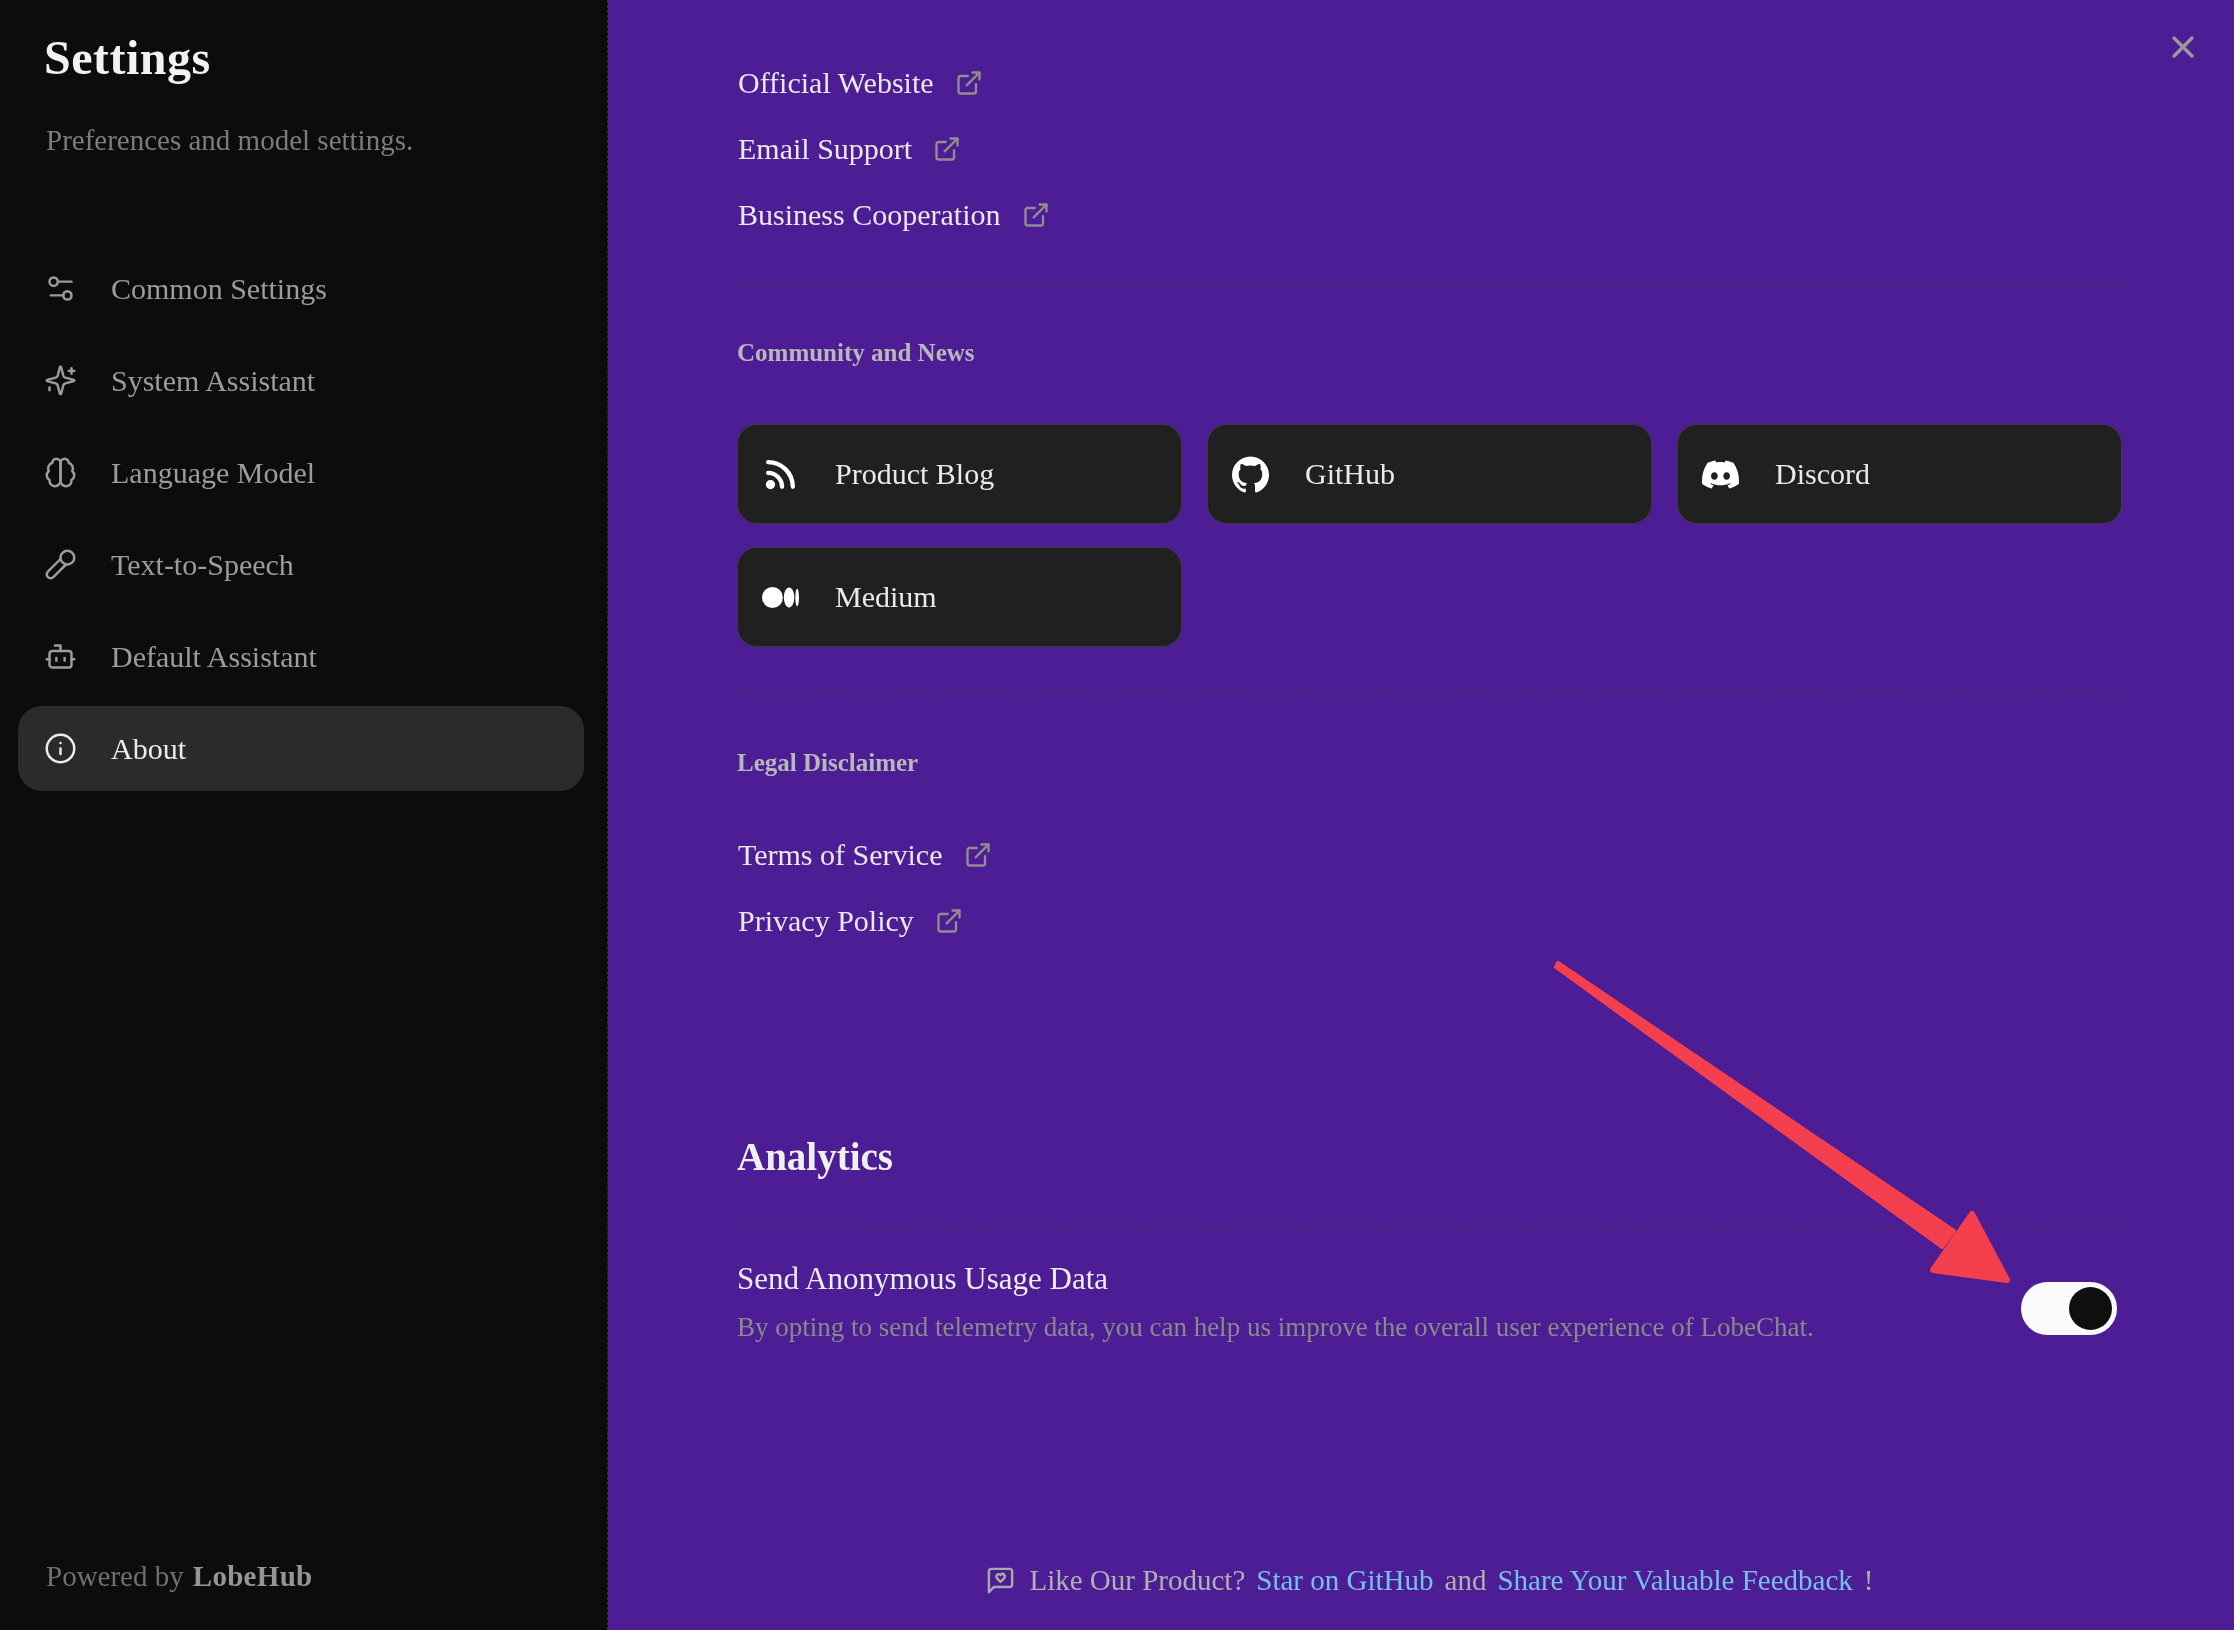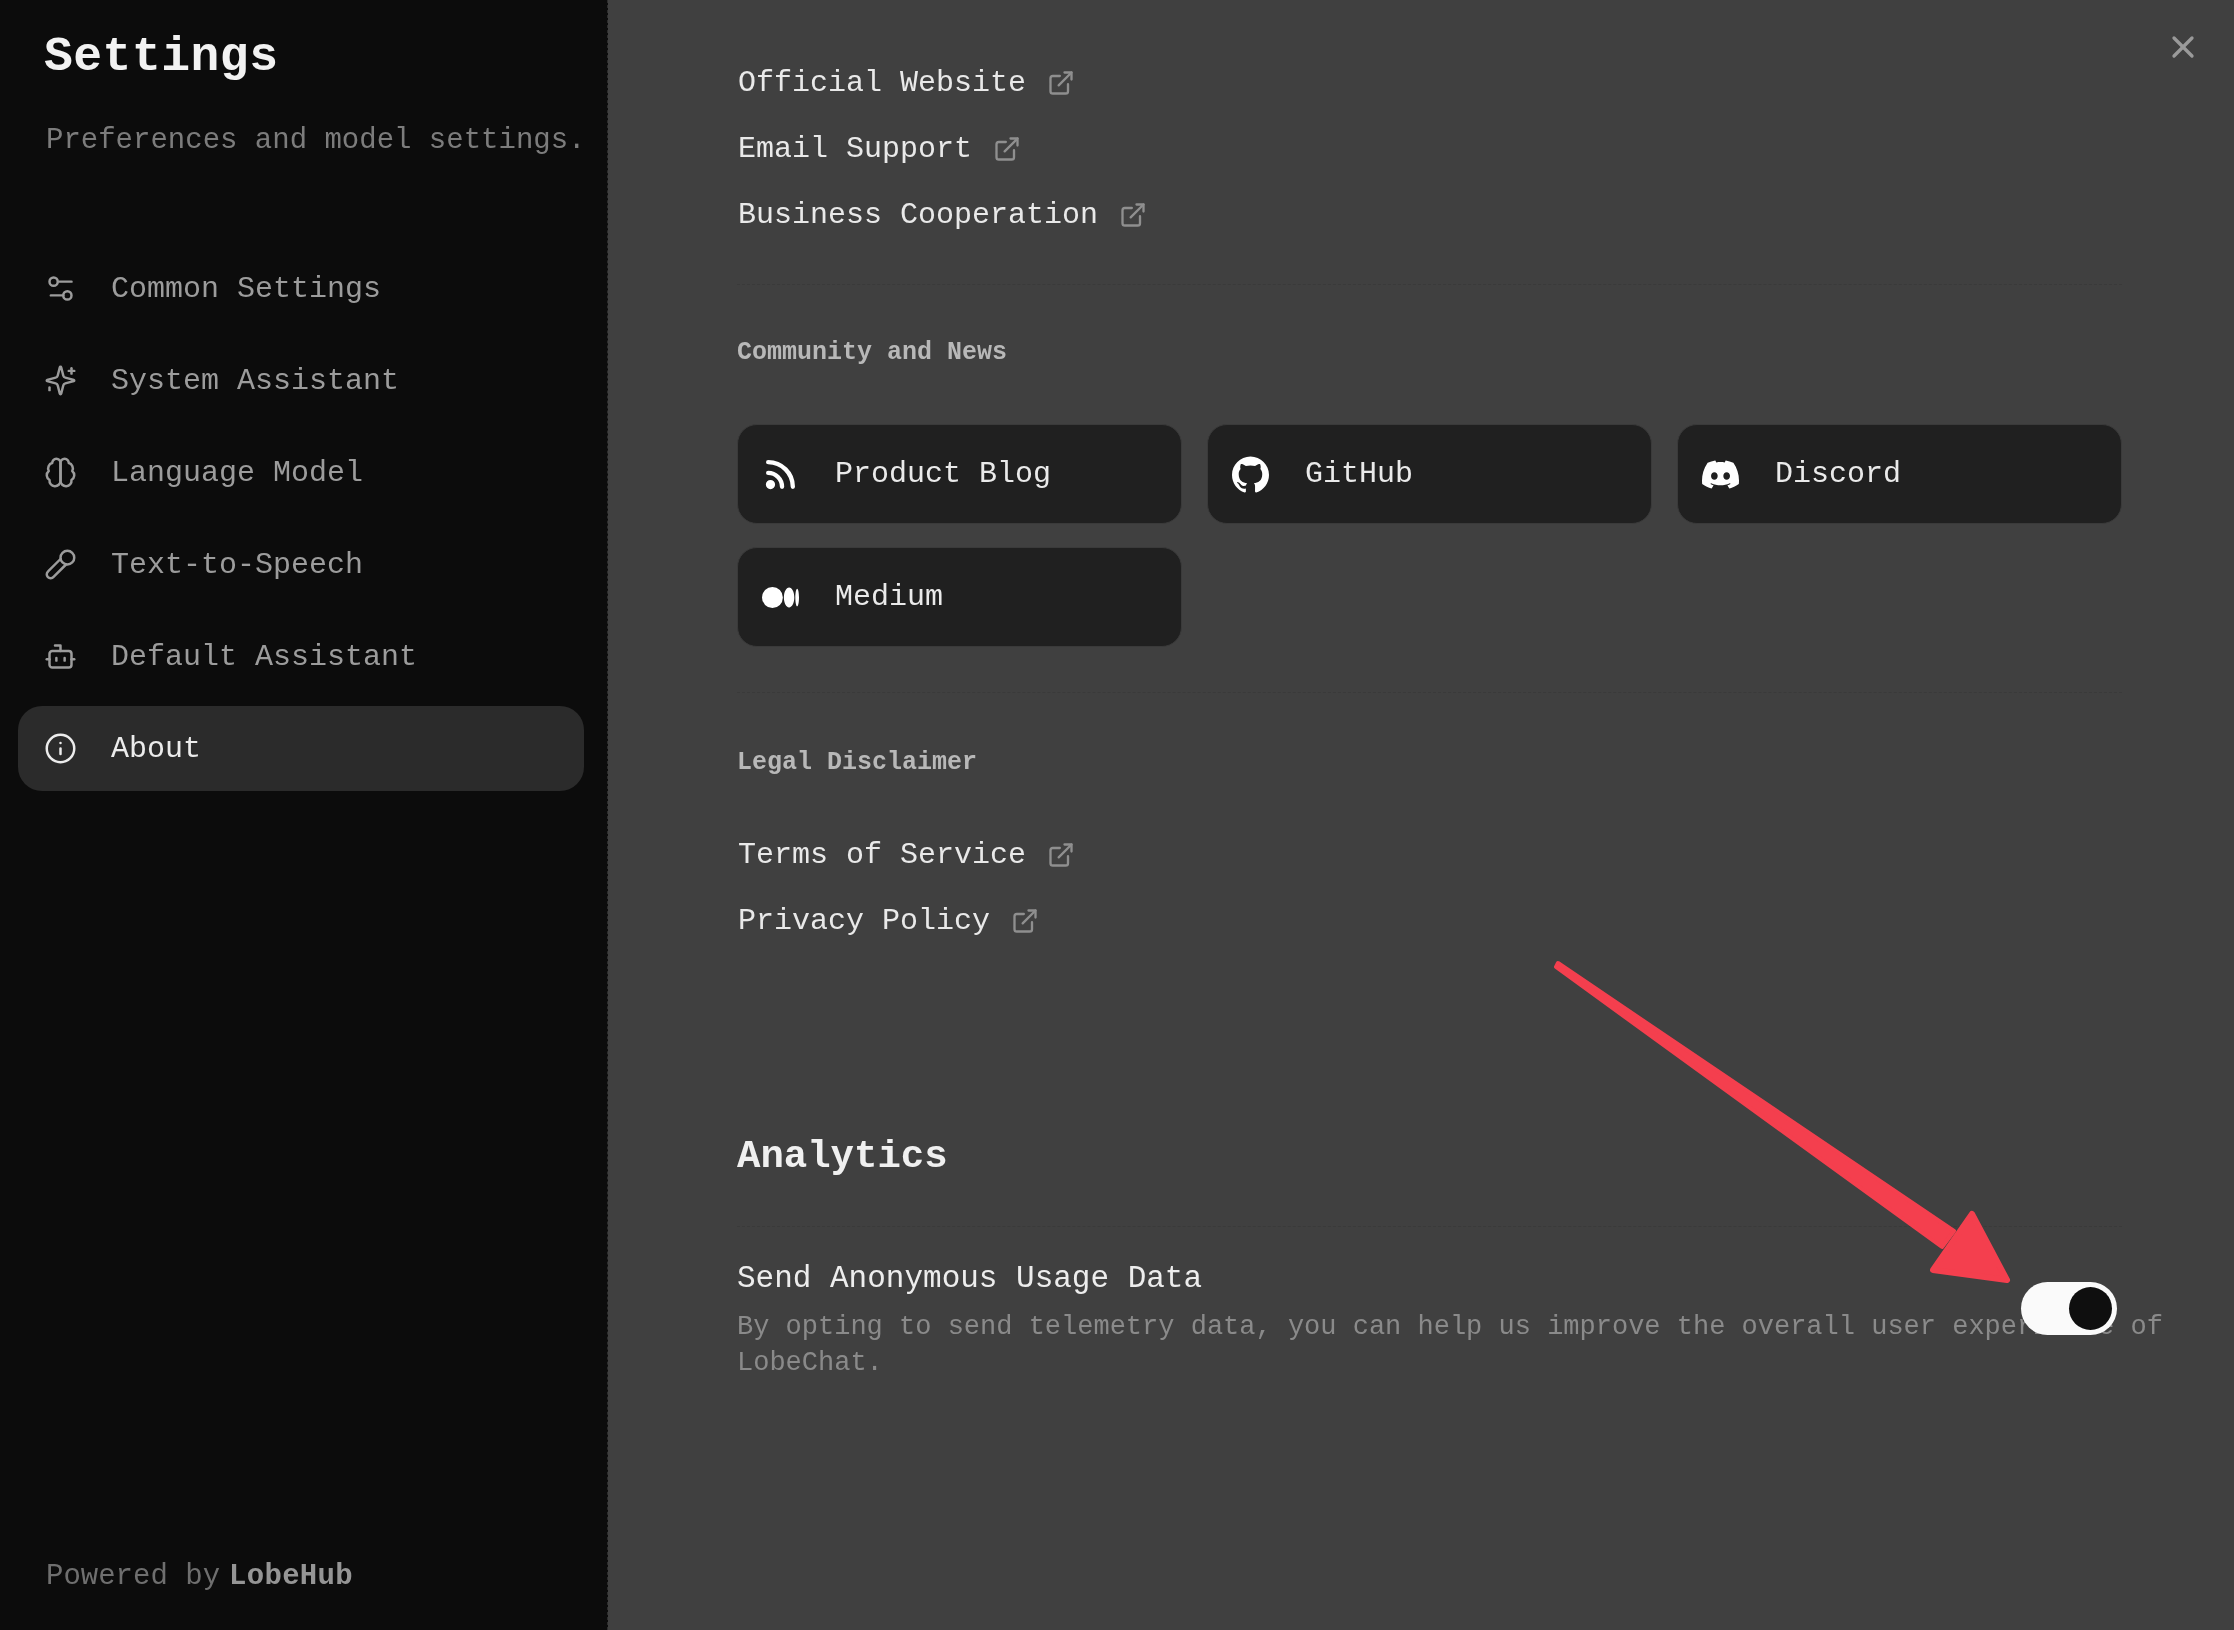--- a/index.html
+++ b/index.html
@@ -1,18 +1,18 @@
 <!DOCTYPE html>
 <html><head>
 <meta charset="utf-8">
 <style>
   html,body{margin:0;padding:0;background:#000;}
   .page{
     position:relative;width:2234px;height:1630px;overflow:hidden;
-    background:#404040;font-family:Liberation Mono, monospace;
+    background:#4c1d95;font-family:Liberation Serif, serif;
     -webkit-font-smoothing:antialiased;
   }
   
   .sidebar{
     position:absolute;left:0;top:0;width:608px;height:1630px;
     background:#0c0c0c;border-right:1px dashed #2e2e2e;box-sizing:border-box;
   }
   .sidebar-title{position:absolute;left:44px;top:30px;font-size:48px;font-weight:800;color:#f2f2f2;letter-spacing:.5px;}
   .sidebar-subtitle{position:absolute;left:46px;top:124px;font-size:29px;color:#7c7c7c;}
   .menu{position:absolute;left:18px;top:246px;width:566px;}
@@ -219,20 +219,31 @@
 
   <div class="divider" style="top:1226px"></div>
 
   <div class="analytics-title">Send Anonymous Usage Data</div>
   <div class="analytics-desc">By opting to send telemetry data, you can help us improve the overall user experience of LobeChat.</div>
 
   <div class="toggle" role="switch" aria-checked="true">
     <div class="knob"></div>
   </div>
 
+  <div class="footer">
+    <svg viewBox="0 0 24 24" fill="none" stroke="currentColor" stroke-width="1.9" stroke-linecap="round" stroke-linejoin="round">
+        <path d="M21 15a2 2 0 0 1-2 2H7l-4 4V5a2 2 0 0 1 2-2h14a2 2 0 0 1 2 2z"></path>
+        <path d="M14.8 7.5a1.84 1.84 0 0 0-2.6 0l-.2.3-.2-.3a1.84 1.84 0 1 0-2.4 2.8L12 13l2.7-2.7a1.84 1.84 0 0 0 .1-2.8"></path>
+      </svg>
+    <span>Like Our Product?</span>
+    <span class="blue">Star on GitHub</span>
+    <span>and</span>
+    <span class="blue">Share Your Valuable Feedback</span>
+    <span>!</span>
+  </div>
 
   <div class="close-btn">
     <svg viewBox="0 0 24 24" fill="none" stroke="currentColor" stroke-width="2.2" stroke-linecap="round">
         <path d="M18 6 6 18"></path>
         <path d="m6 6 12 12"></path>
       </svg>
   </div>
 
   <svg class="arrow-overlay" viewBox="0 0 2234 1630">
     <polygon points="1558,963 1954,1231 1942,1247 1556,967" fill="#f43f4e" stroke="#f43f4e" stroke-width="4" stroke-linejoin="round"></polygon>

